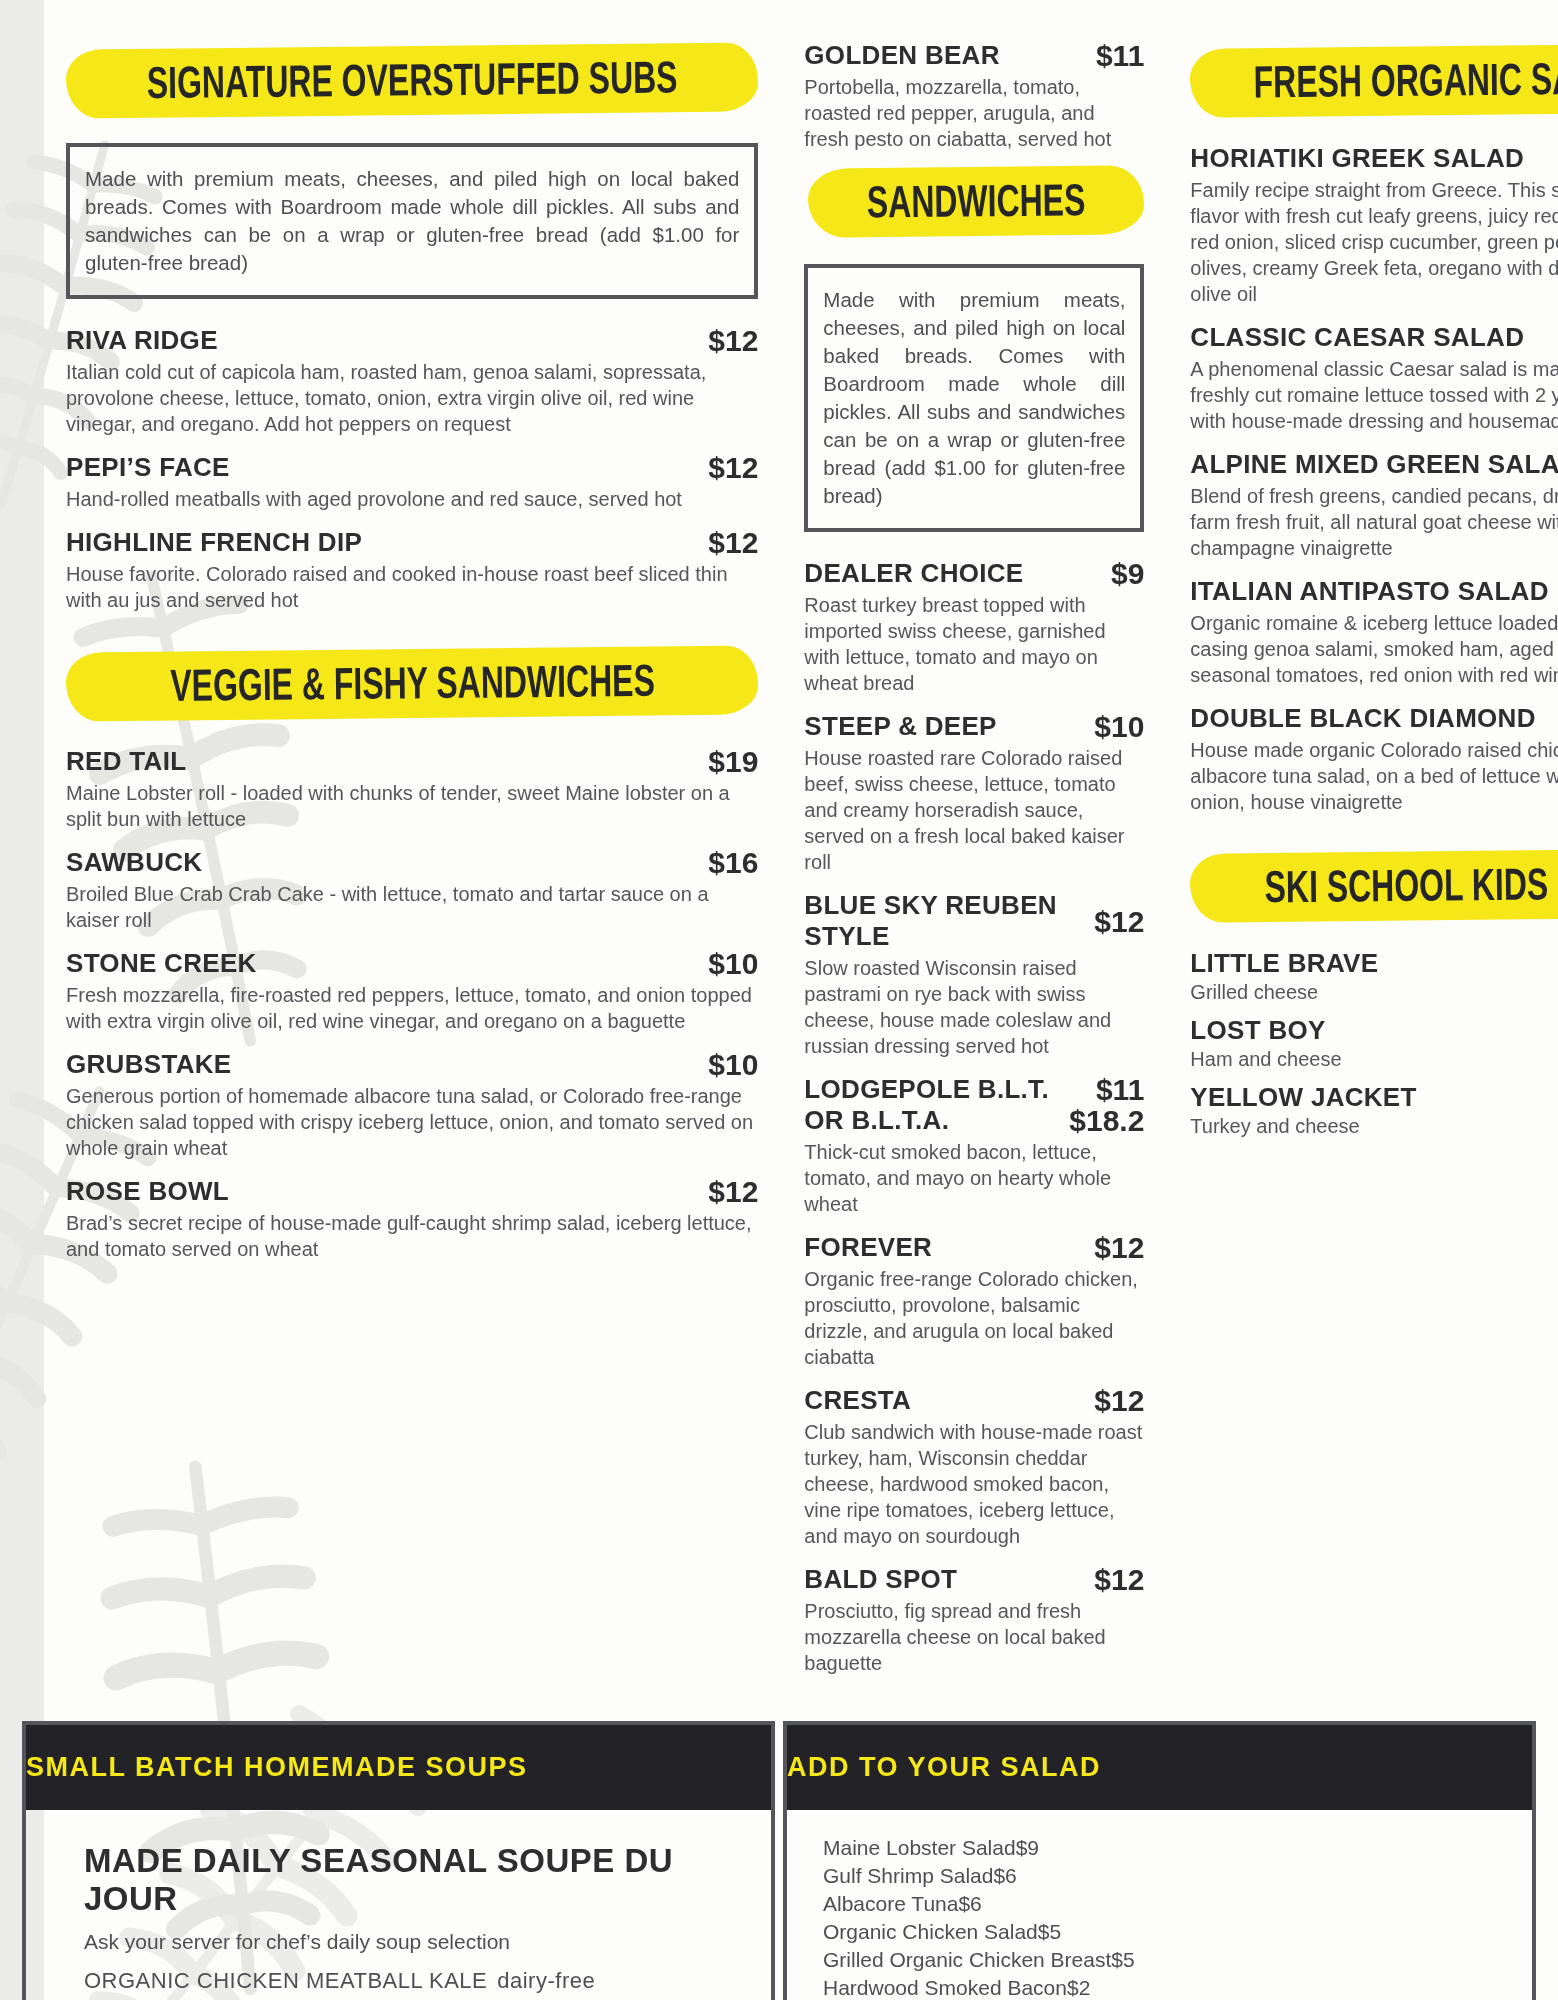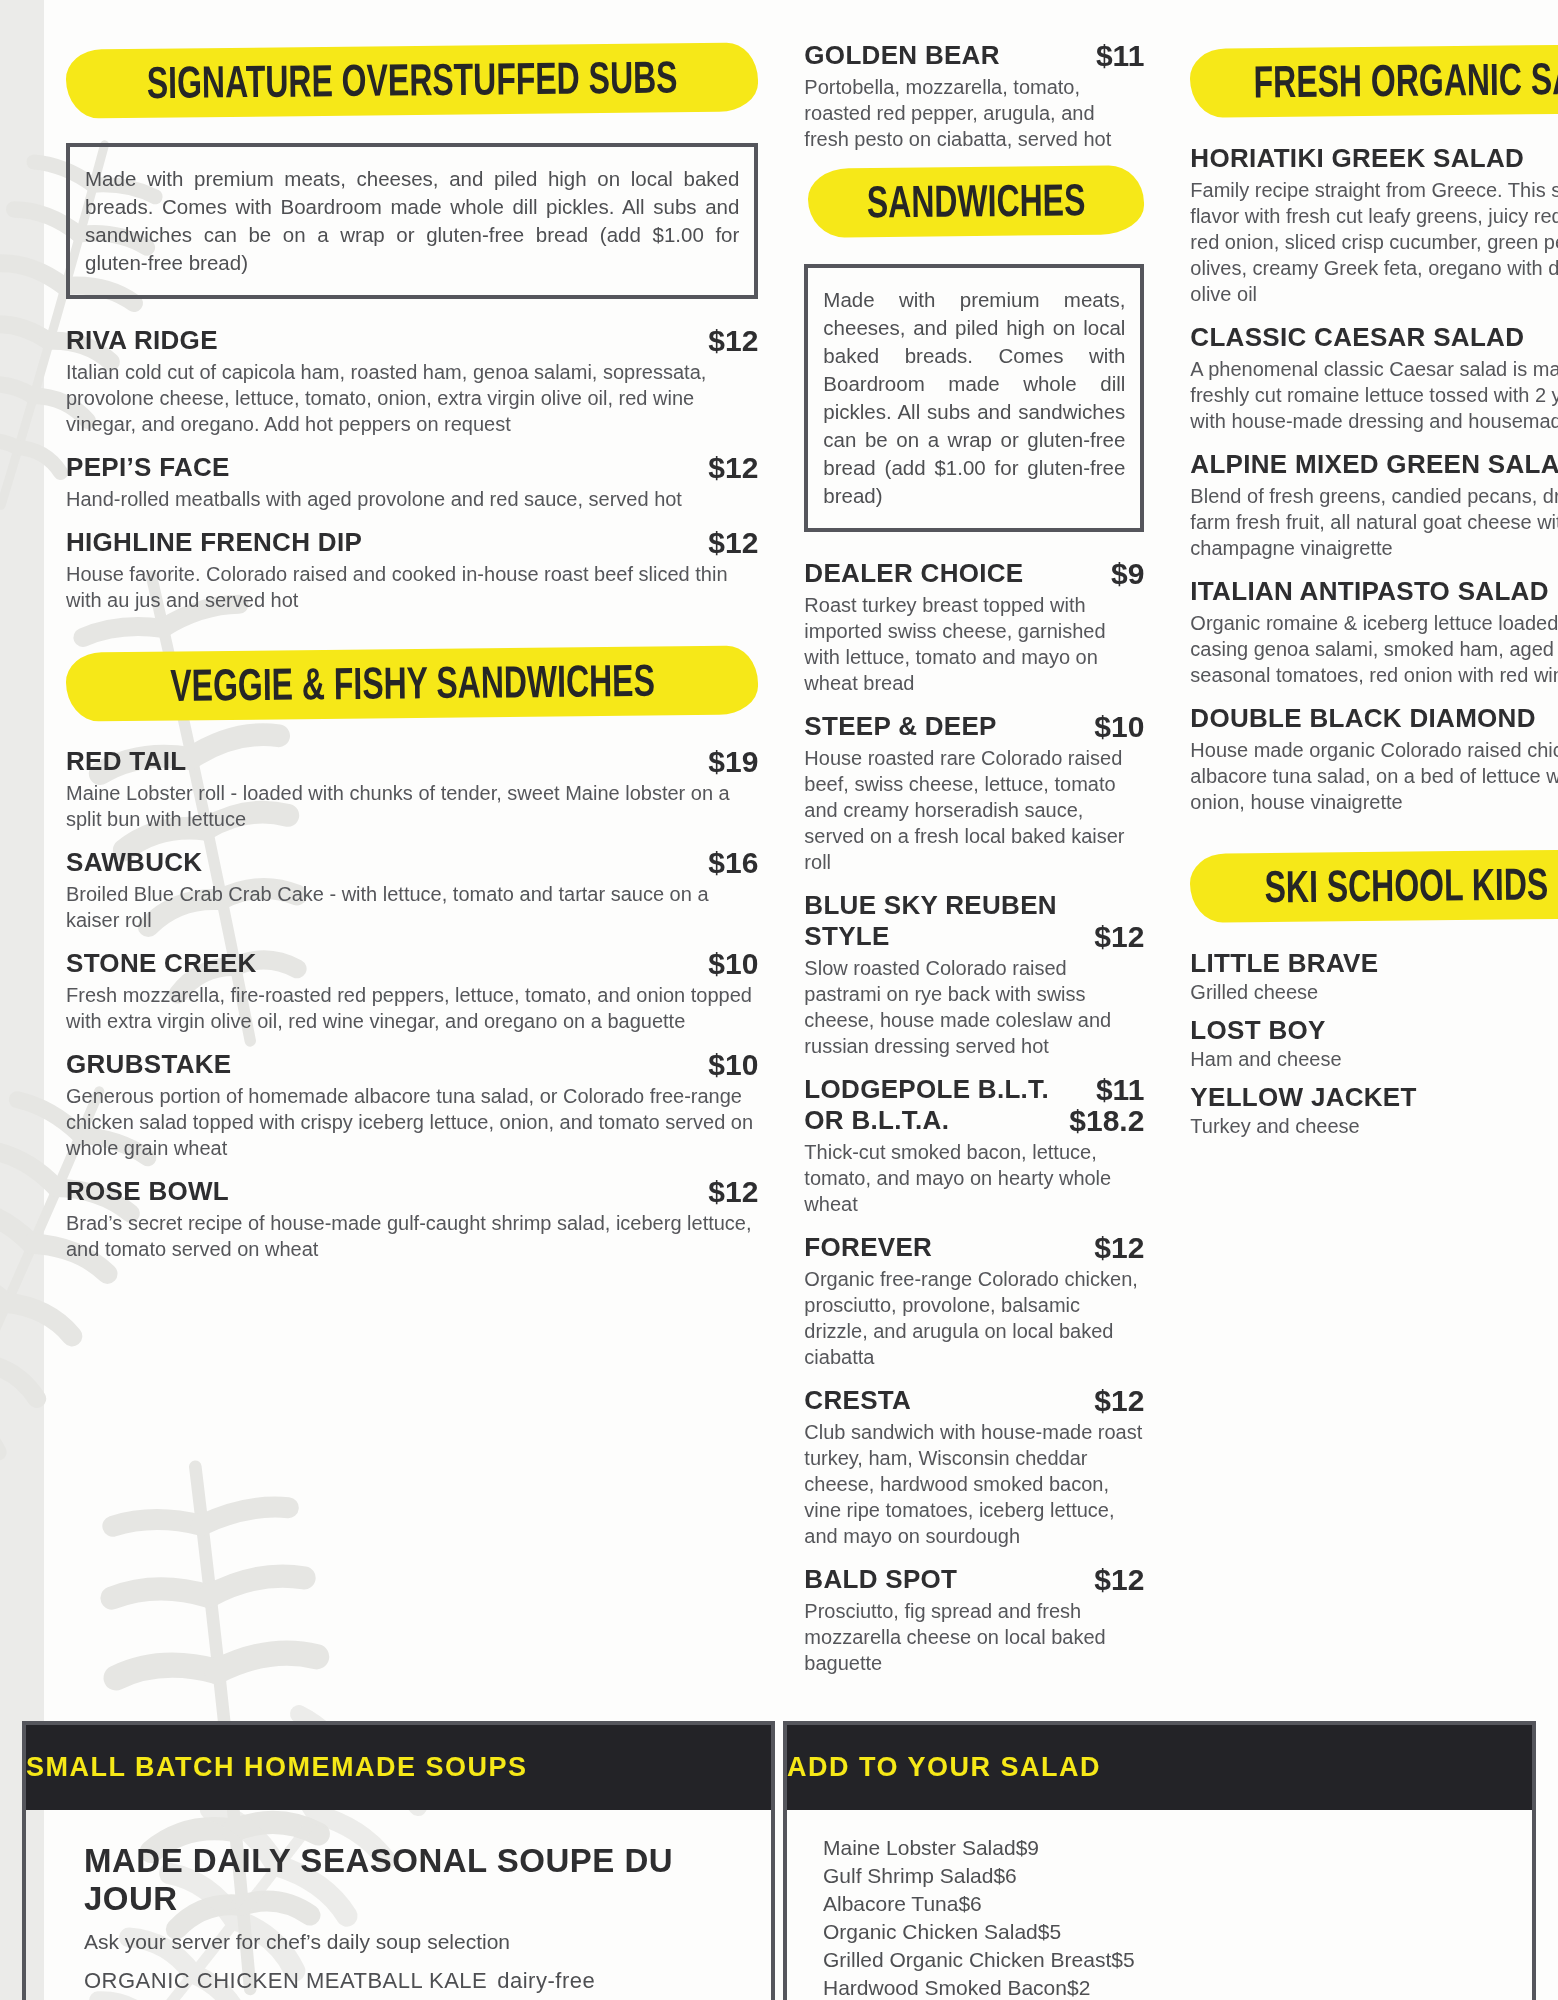--- a/index.html
+++ b/index.html
@@ -17,21 +17,21 @@
 
   .blob{background:var(--yellow);text-align:center;padding:14px 6px;border-radius:55px 48px 60px 50px/46px 58px 44px 60px;margin:6px 0 28px;transform:rotate(-0.6deg);}
   .blob .bt{display:inline-block;font-weight:700;font-size:41px;line-height:1;transform:scale(0.78,1.1);white-space:nowrap;color:#262626;}
   .blob.narrow{width:336px;margin-left:4px;border-radius:70px 60px 75px 62px/52px 64px 50px 66px;}
   .blob.mt{margin-top:36px;}
 
   .intro-box{border:4px solid var(--border);padding:18px 15px;margin:1px 0 26px;background:transparent;}
   .intro-box p{margin:0;font-size:20.5px;line-height:28px;color:#4e4f52;text-align:justify;}
 
   .item{margin-bottom:15px;}
-  .ihead{display:flex;justify-content:space-between;align-items:flex-end;gap:12px;}
+  .ihead{display:flex;justify-content:space-between;align-items:center;gap:12px;}
   .iname{font-weight:700;font-size:26px;line-height:31px;letter-spacing:0.3px;color:#2e2e30;}
   .iprice{font-weight:700;font-size:30px;line-height:31px;white-space:nowrap;color:#2e2e30;}
   .idesc{margin:3px 0 0;font-size:20px;line-height:26px;color:var(--gray);}
   .item.kid{margin-bottom:10px;}
   .item.kid .idesc{margin-top:0;}
 
   .bottom{position:relative;z-index:1;display:flex;gap:8px;padding:24px 22px 30px;}
   .bbox{flex:1;border:4px solid var(--border);display:flex;flex-direction:column;background:transparent;}
   .bbar{background:var(--bar);text-align:left;padding:27px 0;}
   .bbar .bbt{color:var(--yellow);font-weight:700;font-size:27px;letter-spacing:1.5px;}
@@ -176,21 +176,21 @@
           <span class="iname">STEEP &amp; DEEP</span>
           <span class="iprice">$10</span>
         </div>
         <p class="idesc">House roasted rare Colorado raised beef, swiss cheese, lettuce, tomato and creamy horseradish sauce, served on a fresh local baked kaiser roll</p>
       </div>
       <div class="item">
         <div class="ihead">
           <span class="iname">BLUE SKY REUBEN STYLE</span>
           <span class="iprice">$12</span>
         </div>
-        <p class="idesc">Slow roasted Colorado raised pastrami on rye back with swiss cheese, house made coleslaw and russian dressing served hot</p>
+        <p class="idesc">Slow roasted Wisconsin raised pastrami on rye back with swiss cheese, house made coleslaw and russian dressing served hot</p>
       </div>
 
       <div class="item">
         <div class="ihead">
           <span class="iname">LODGEPOLE B.L.T.</span>
           <span class="iprice">$11</span>
         </div>
         <div class="ihead">
           <span class="iname">OR B.L.T.A.</span>
           <span class="iprice">$18.2</span>

